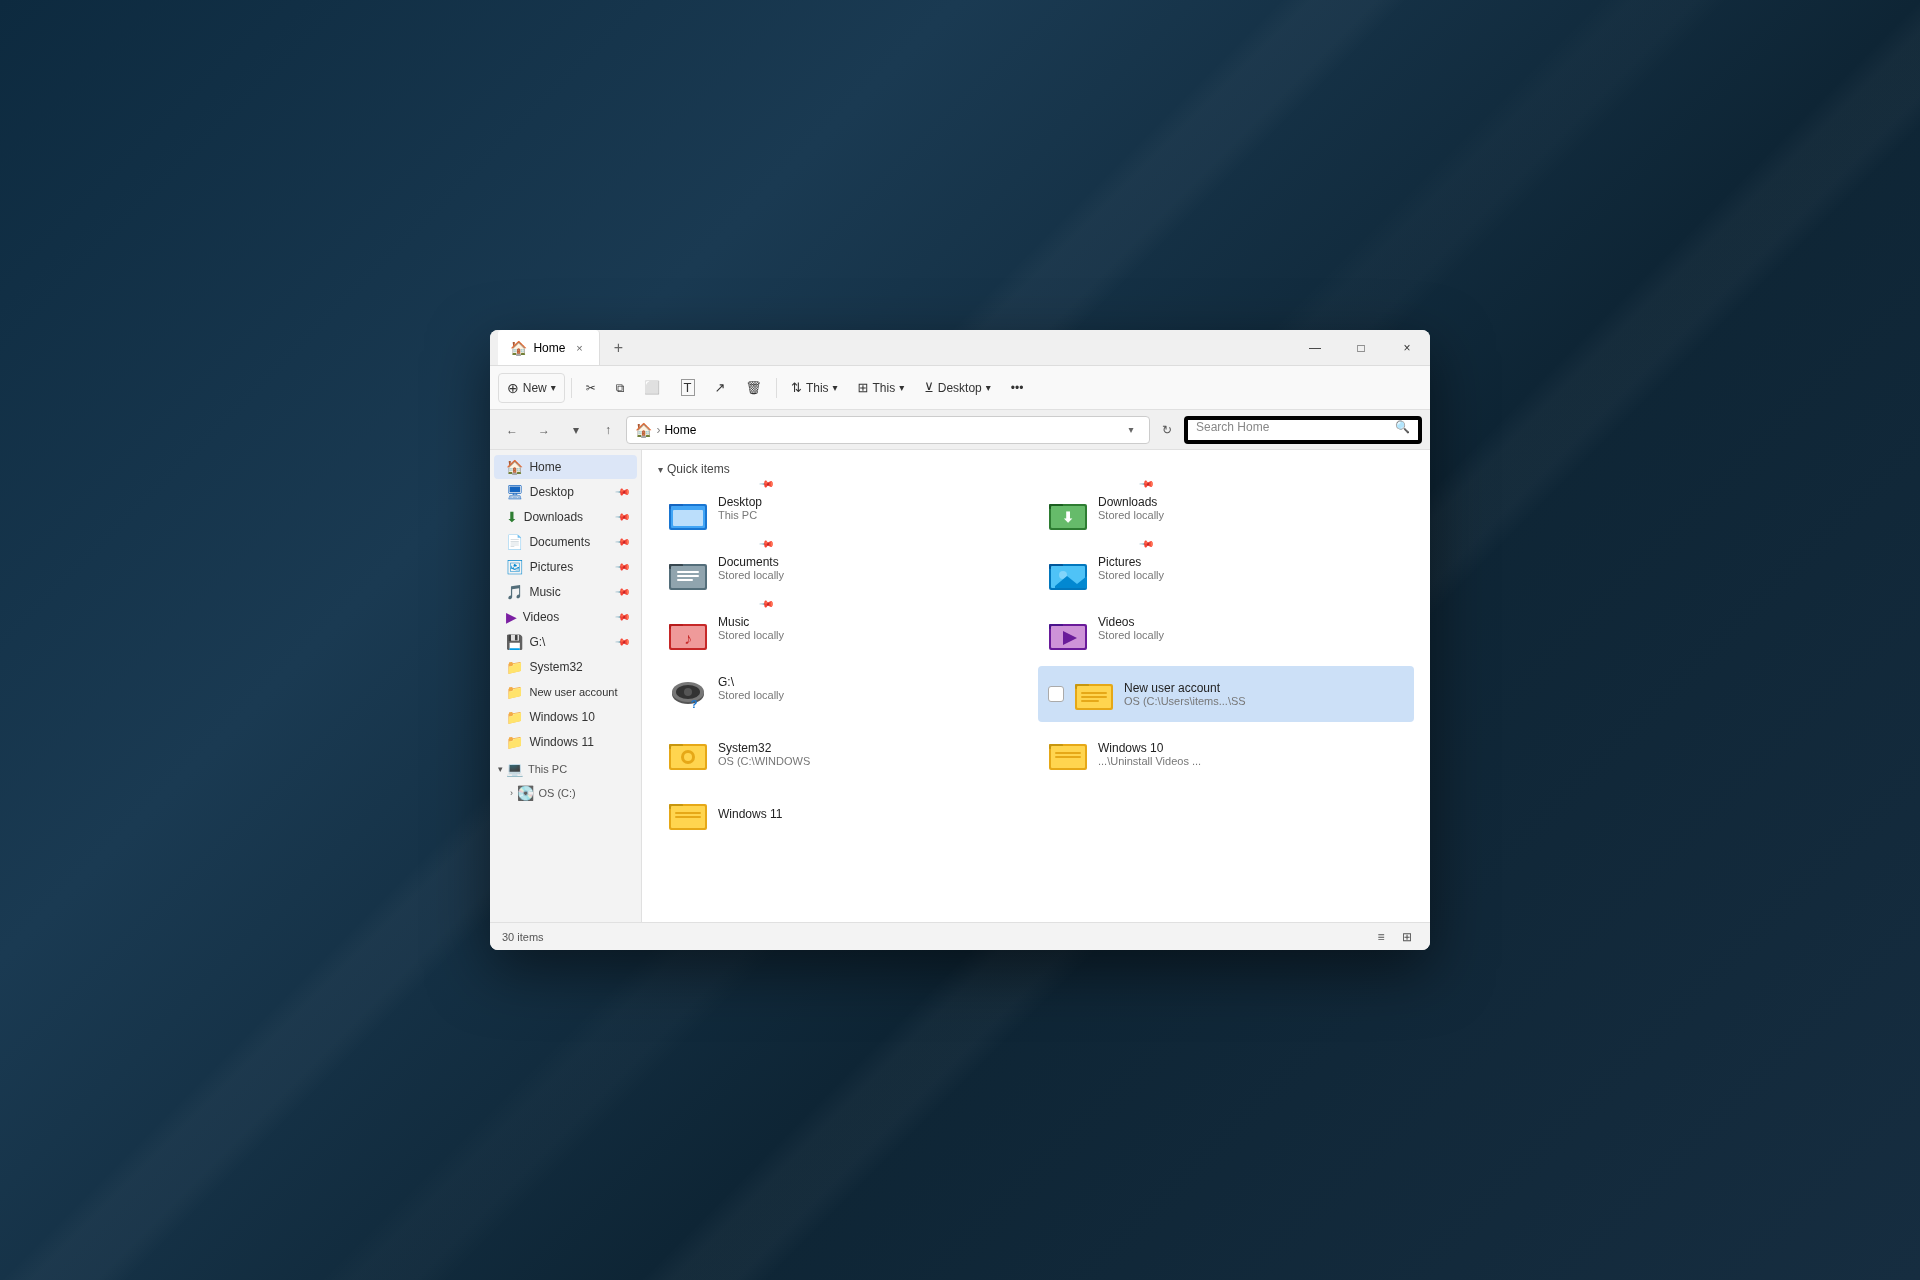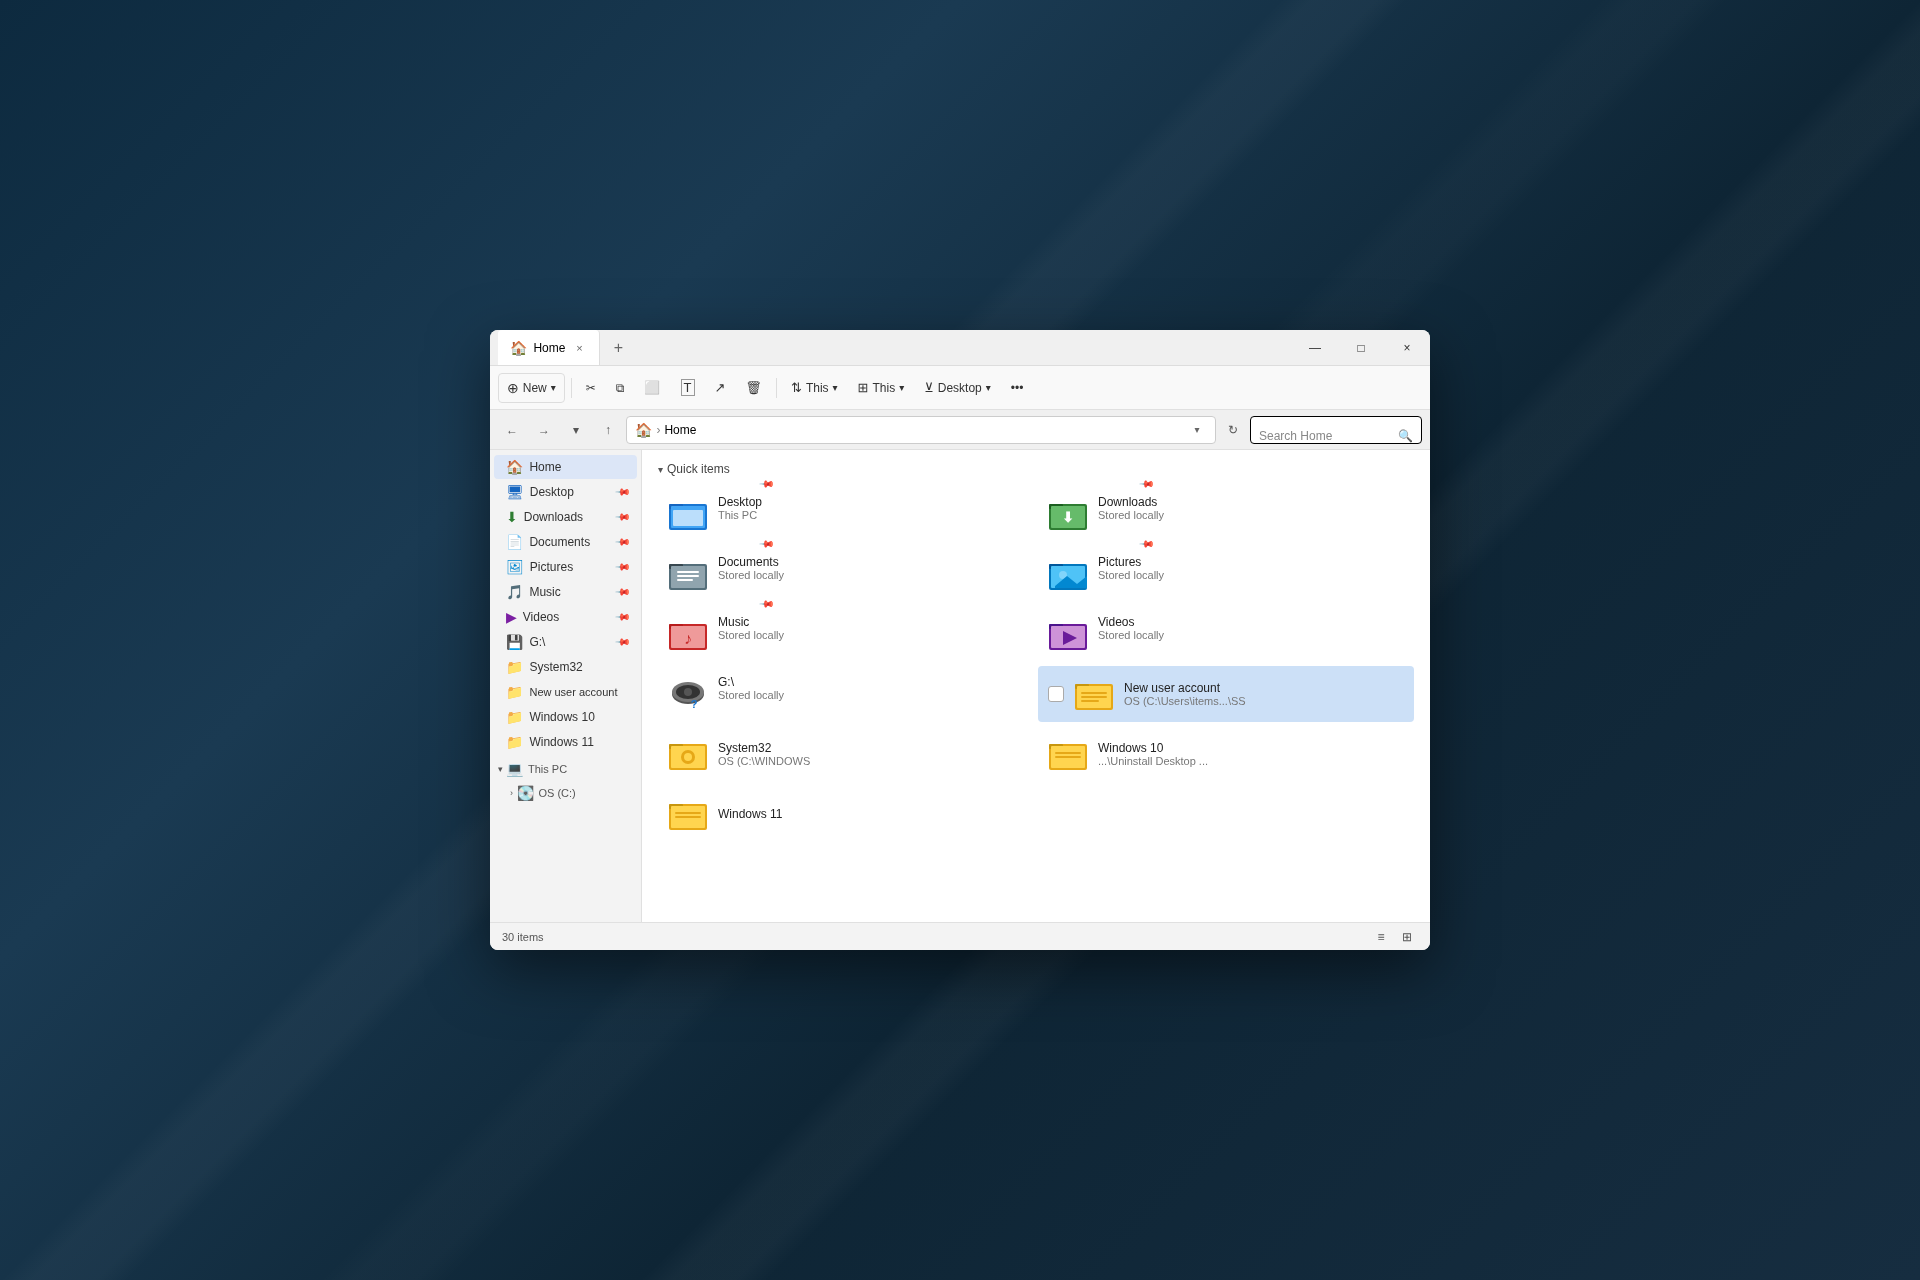--- a/index.html
+++ b/index.html
@@ -173,27 +173,27 @@
     }
     .path-refresh {
       width: 26px; height: 26px;
       display: flex; align-items: center; justify-content: center;
       border-radius: 4px;
       cursor: pointer;
       font-size: 12px;
       color: #555;
     }
     .search-box {
-      width: 172px;
+      width: 238px;
       height: 28px;
       background: white;
-      border: 1px solid #000000;
+      border: 4px solid #000000;
       border-radius: 4px;
       display: flex;
-      align-items: flex-end;
+      align-items: flex-start;
       padding: 0 8px;
       gap: 6px;
       font-size: 12px;
       color: #888;
     }
 
     
     .main-content {
       display: flex;
       flex: 1;
@@ -687,21 +687,21 @@
             <svg width="38" height="32" viewBox="0 0 38 32">
               <rect x="0" y="6" width="38" height="26" rx="2" fill="#e6a817"></rect>
               <rect x="0" y="6" width="14" height="5" rx="1" fill="#c8960e"></rect>
               <rect x="2" y="8" width="34" height="22" rx="1" fill="#ffd54f"></rect>
               <rect x="6" y="14" width="26" height="2" rx="1" fill="#e6a817"></rect>
               <rect x="6" y="18" width="26" height="2" rx="1" fill="#e6a817"></rect>
             </svg>
           </div>
           <div class="file-info">
             <div class="file-name">Windows 10</div>
-            <div class="file-desc">...\Uninstall Desktop ...</div>
+            <div class="file-desc">...\Uninstall Videos ...</div>
           </div>
         </div>
 
         <div class="file-item">
           <div class="file-icon-wrap">
             <svg width="38" height="32" viewBox="0 0 38 32">
               <rect x="0" y="6" width="38" height="26" rx="2" fill="#e6a817"></rect>
               <rect x="0" y="6" width="14" height="5" rx="1" fill="#c8960e"></rect>
               <rect x="2" y="8" width="34" height="22" rx="1" fill="#ffd54f"></rect>
               <rect x="6" y="14" width="26" height="2" rx="1" fill="#e6a817"></rect>

